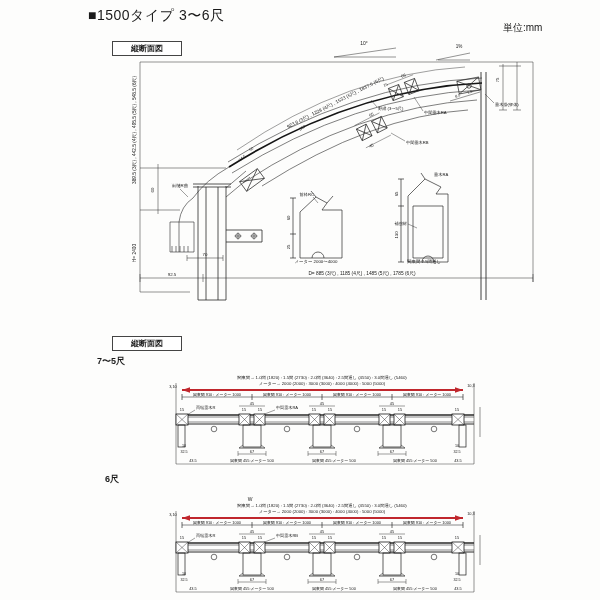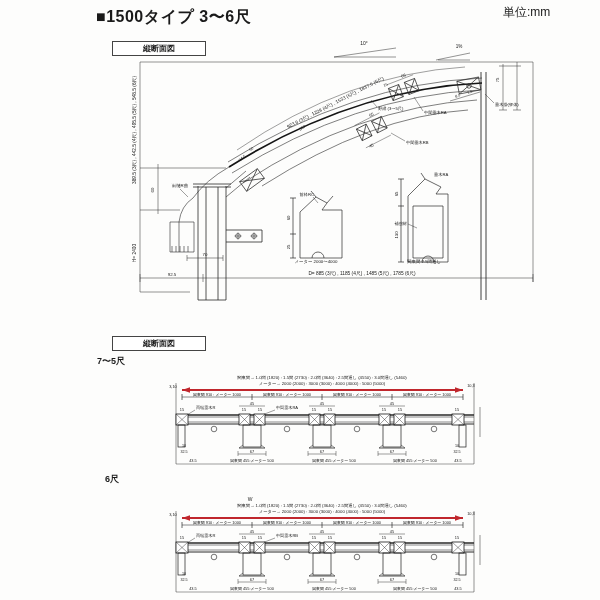--- a/index.html
+++ b/index.html
@@ -1,21 +1,21 @@
 <!DOCTYPE html>
 <html><head>
 <meta charset="utf-8">
 <style>
   html,body{margin:0;padding:0}
   body{width:600px;height:600px;background:#fdfdfc;position:relative;overflow:hidden;
        font-family:"Liberation Sans",sans-serif;color:#1a1a1a}
-  .title{position:absolute;left:96px;top:7px;font-size:16px;font-weight:bold;letter-spacing:.5px}
-  .unit{position:absolute;left:503px;top:4px;font-size:12px}
+  .title{position:absolute;left:88px;top:7px;font-size:14px;font-weight:normal;letter-spacing:.5px}
+  .unit{position:absolute;left:503px;top:21px;font-size:10px}
   .boxlabel{position:absolute;border:1px solid #444;font-size:8px;font-weight:bold;text-align:center;
-            width:60px;padding:1px 16px;background:#fff}
+            width:60px;padding:1px 4px;background:#fff}
   #vb{left:112px;top:41px}
   #hb{left:112px;top:336px}
   .sublabel{position:absolute;font-size:9px;font-weight:bold}
   #s35{left:97px;top:355px}
   #s6{left:105px;top:473px}
   svg{position:absolute;left:0;top:0}
   text{font-family:"Liberation Sans","DejaVu Sans",sans-serif;fill:#1a1a1a;stroke:none}
 </style>
 </head>
 <body>

